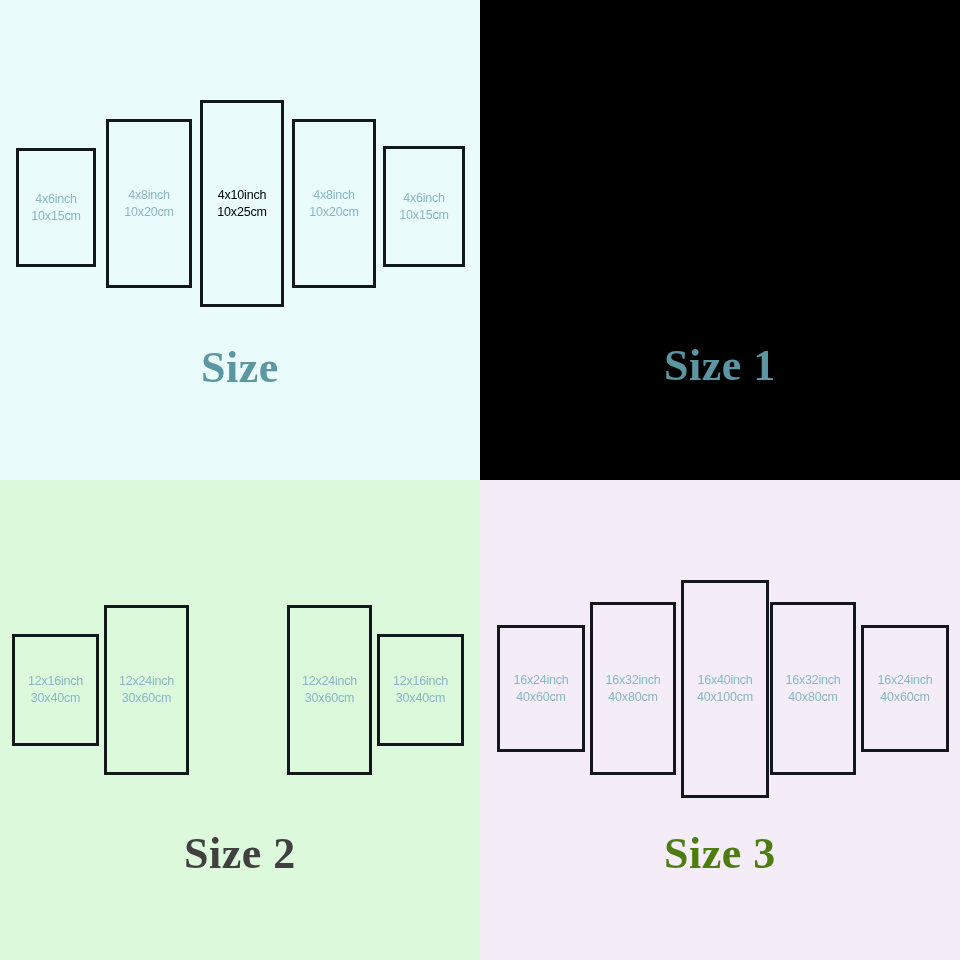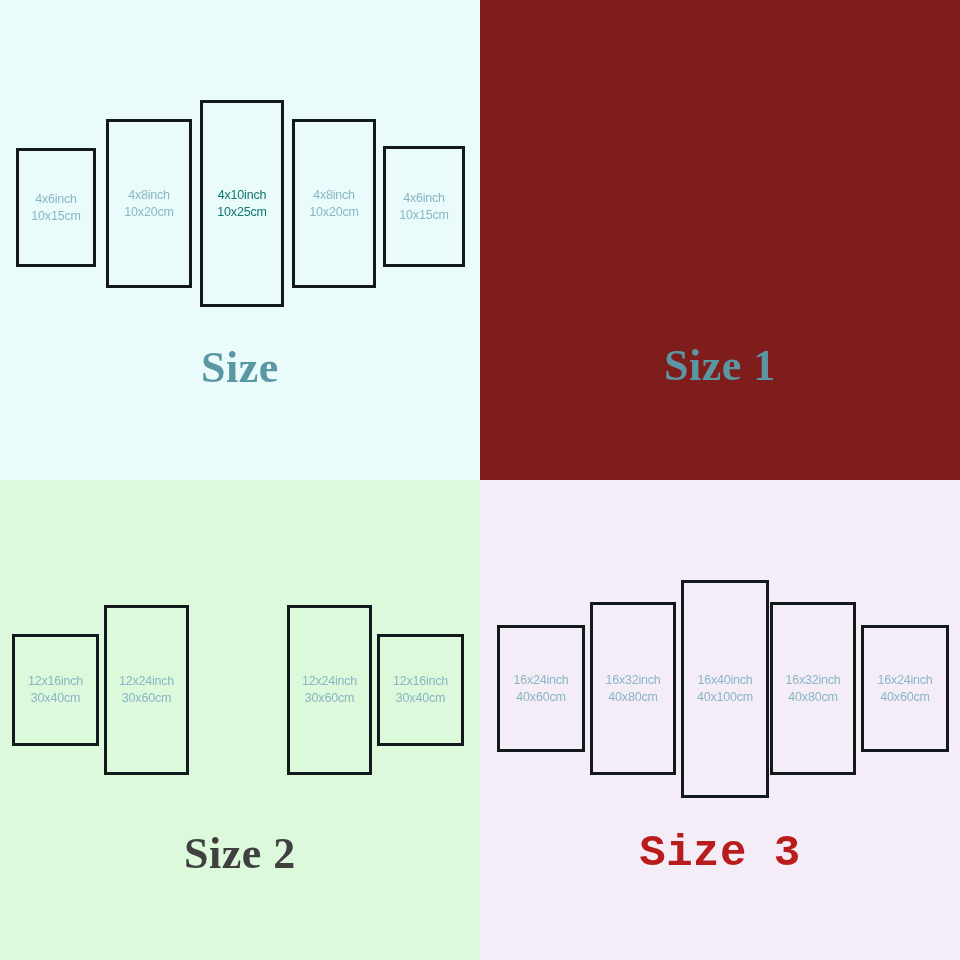--- a/index.html
+++ b/index.html
@@ -75,33 +75,33 @@
 
   <div class="quadrant" id="q-size" style="background: rgb(233, 252, 251);">
     <div class="panel-group">
         <div class="panel" style="left: 16px; top: 148px; width: 80px; height: 119px; border-color: rgb(18, 24, 28);">
           <div class="panel-label" style="color: rgb(138, 182, 196);"><span>4x6inch</span><span class="line2">10x15cm</span></div>
         </div>
         <div class="panel" style="left: 106px; top: 119px; width: 86px; height: 169px; border-color: rgb(18, 24, 28);">
           <div class="panel-label" style="color: rgb(138, 182, 196);"><span>4x8inch</span><span class="line2">10x20cm</span></div>
         </div>
         <div class="panel" style="left: 200px; top: 100px; width: 84px; height: 207px; border-color: rgb(18, 24, 28);">
-          <div class="panel-label" style="color: #0f766e;"><span>4x10inch</span><span class="line2">10x25cm</span></div>
+          <div class="panel-label" style="color: #000000;"><span>4x10inch</span><span class="line2">10x25cm</span></div>
         </div>
         <div class="panel" style="left: 292px; top: 119px; width: 84px; height: 169px; border-color: rgb(18, 24, 28);">
           <div class="panel-label" style="color: rgb(138, 182, 196);"><span>4x8inch</span><span class="line2">10x20cm</span></div>
         </div>
         <div class="panel" style="left: 383px; top: 146px; width: 82px; height: 121px; border-color: rgb(18, 24, 28);">
           <div class="panel-label" style="color: rgb(138, 182, 196);"><span>4x6inch</span><span class="line2">10x15cm</span></div>
         </div>
       </div>
     <div class="quad-title" style="top: 342px; color: rgb(91, 150, 163);">Size</div>
   </div>
 
-  <div class="quadrant" id="q-size1" style="background: #7f1d1d;">
+  <div class="quadrant" id="q-size1" style="background: #000000;">
     <div class="panel-group"></div>
     <div class="quad-title" style="top: 340px; color: rgb(91, 150, 163);">Size 1</div>
   </div>
 
   <div class="quadrant" id="q-size2" style="background: rgb(220, 249, 220);">
     <div class="panel-group">
         <div class="panel" style="left: 12px; top: 154px; width: 87px; height: 112px; border-color: rgb(18, 24, 28);">
           <div class="panel-label" style="color: rgb(138, 182, 196);"><span>12x16inch</span><span class="line2">30x40cm</span></div>
         </div>
         <div class="panel" style="left: 104px; top: 125px; width: 85px; height: 170px; border-color: rgb(18, 24, 28);">
@@ -128,16 +128,16 @@
         <div class="panel" style="left: 201px; top: 100px; width: 88px; height: 218px; border-color: rgb(18, 24, 28);">
           <div class="panel-label" style="color: rgb(138, 182, 196);"><span>16x40inch</span><span class="line2">40x100cm</span></div>
         </div>
         <div class="panel" style="left: 290px; top: 122px; width: 86px; height: 173px; border-color: rgb(18, 24, 28);">
           <div class="panel-label" style="color: rgb(138, 182, 196);"><span>16x32inch</span><span class="line2">40x80cm</span></div>
         </div>
         <div class="panel" style="left: 381px; top: 145px; width: 88px; height: 127px; border-color: rgb(18, 24, 28);">
           <div class="panel-label" style="color: rgb(138, 182, 196);"><span>16x24inch</span><span class="line2">40x60cm</span></div>
         </div>
       </div>
-    <div class="quad-title" style="top: 348px; color: #b91c1c; font-family: Liberation Mono, monospace;">Size 3</div>
+    <div class="quad-title" style="top: 348px; color: #4d7c0f;">Size 3</div>
   </div>
 
 </div>
 
 </body></html>

